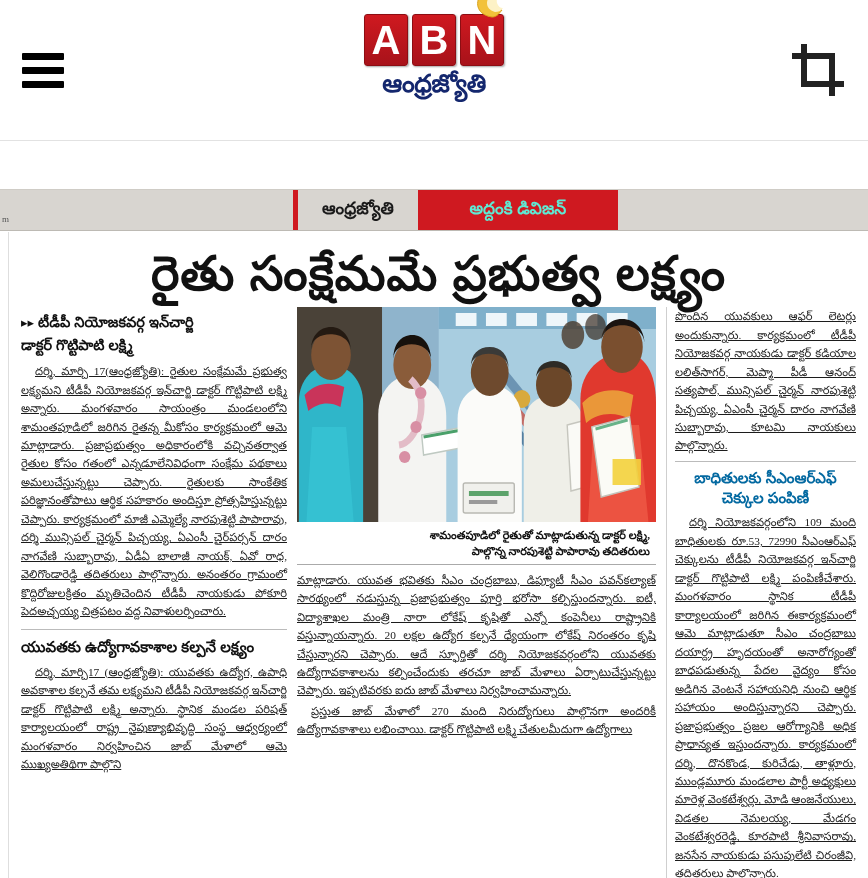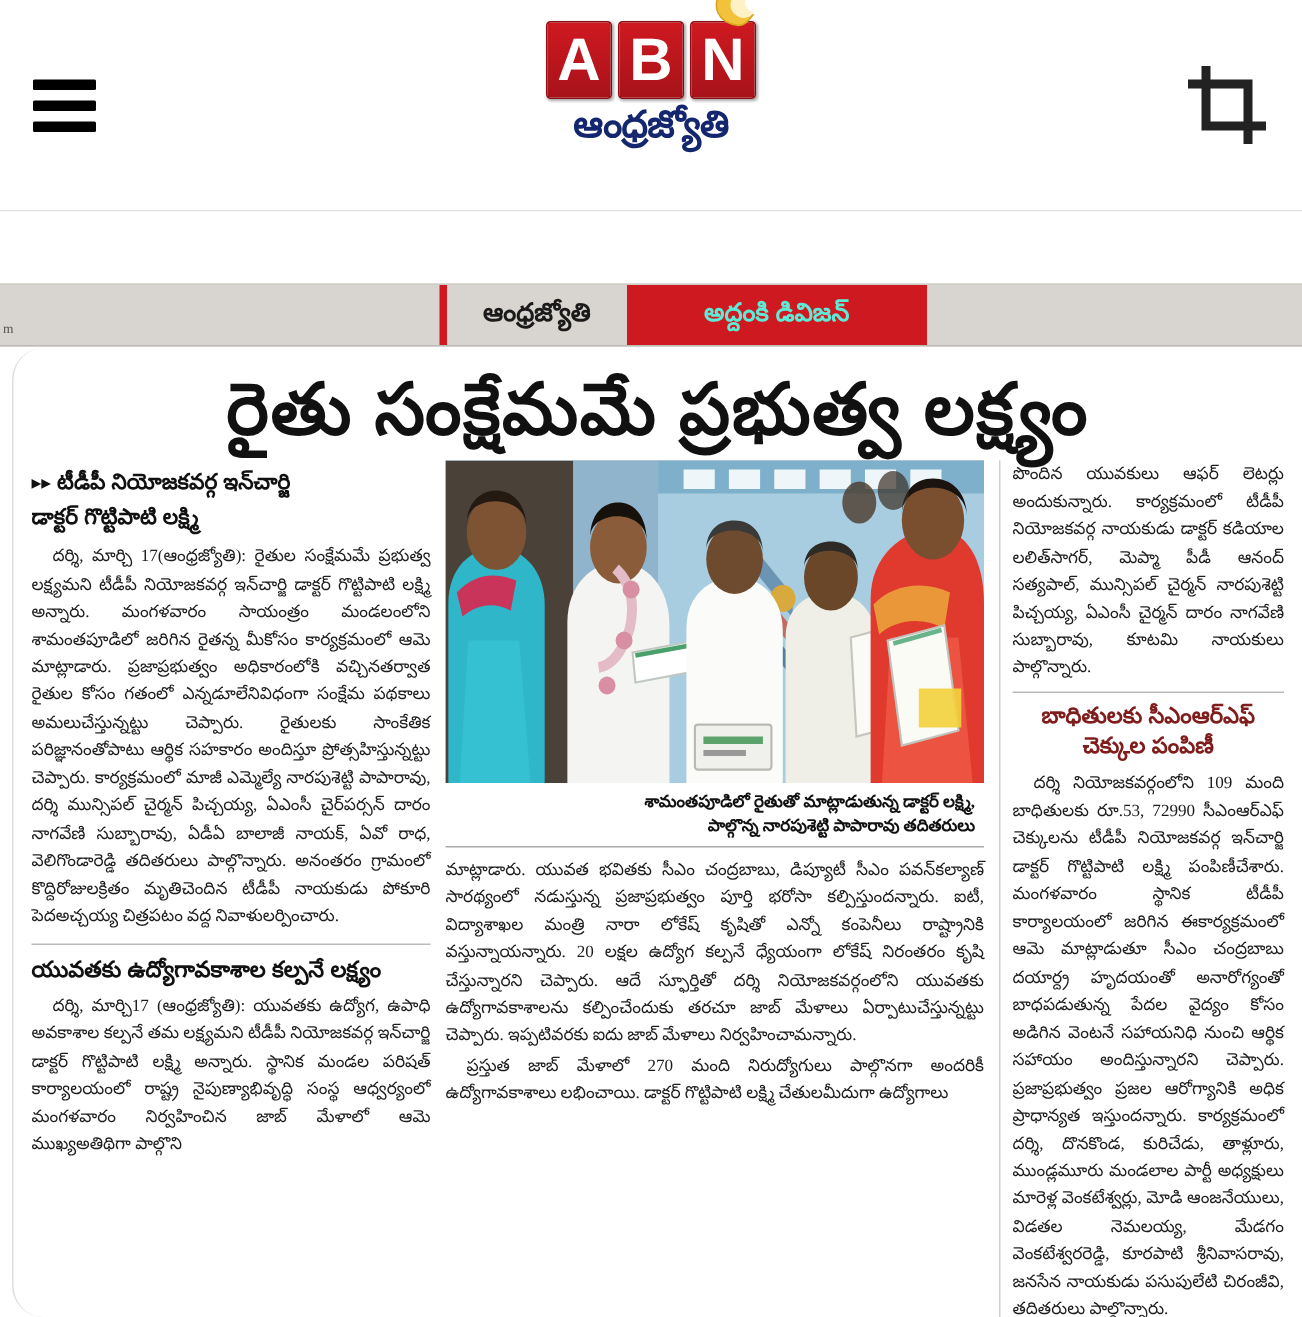--- a/index.html
+++ b/index.html
@@ -63,21 +63,20 @@
     font-family:"Liberation Sans","DejaVu Sans",sans-serif;
     cursor:pointer;
   }
   .nav-item.active { background:#cf1920; color:#5eead4; min-width:200px; }
 
   
   .paper {
     position:absolute; top:232px; left:8px; right:0; bottom:0;
     background:#ffffff; overflow:hidden;
     border-left:1px solid #dedede;
-    border-radius:21px;
   }
   .headline {
     text-align:center; font-size:48px; font-weight:bold; color:#111;
     letter-spacing:1px; padding:14px 8px 6px 8px; line-height:1.15;
     font-family:"Liberation Sans","DejaVu Sans",sans-serif;
   }
   .cols { display:flex; padding:0 12px; gap:10px; align-items:flex-start; }
   .col-left { flex:0 0 266px; }
   .col-mid  { flex:1 1 auto; }
   .col-right{ flex:0 0 190px; border-left:1px solid #cfcfcf; padding-left:8px; }
@@ -92,38 +91,38 @@
     font-size:15px; font-weight:bold; color:#111;
     padding:8px 0 4px 0; border-top:1px solid #bbb; margin-top:8px;
   }
 
   .body-text {
     font-size:11.4px; line-height:1.62; color:#1c1c1c;
     text-align:justify; text-justify:inter-word;
     font-family:"Liberation Serif","DejaVu Serif",serif;
     hyphens:auto;
   }
-  .body-text p { margin-bottom:2px; text-indent:14px; }
+  .body-text p { margin-bottom:2px; text-indent:14px;text-decoration:underline; }
   .body-text p.noindent { text-indent:0; }
 
   
   .photo-wrap { width:100%; }
   .photo {
     width:100%; height:215px; position:relative; overflow:hidden;
     background:#6c8fa8;
   }
   .caption {
     font-size:11.2px; text-align:right; line-height:1.45; font-weight:bold;
     padding:5px 6px 4px 6px; color:#111;
     font-family:"Liberation Serif","DejaVu Serif",serif;
     border-bottom:1px solid #aaa; margin-bottom:6px;
   }
   .rhead {
     font-size:15px; font-weight:bold; text-align:center; line-height:1.35;
-    padding:6px 0 5px 0; color:#7f1d1d; border-top:1px solid #bbb; margin-top:6px;
+    padding:6px 0 5px 0; color:#0369a1; border-top:1px solid #bbb; margin-top:6px;
   }
 </style>
 </head>
 <body>
 
 <div class="app">
 
   <div class="topbar">
 
     <div class="hamburger">

